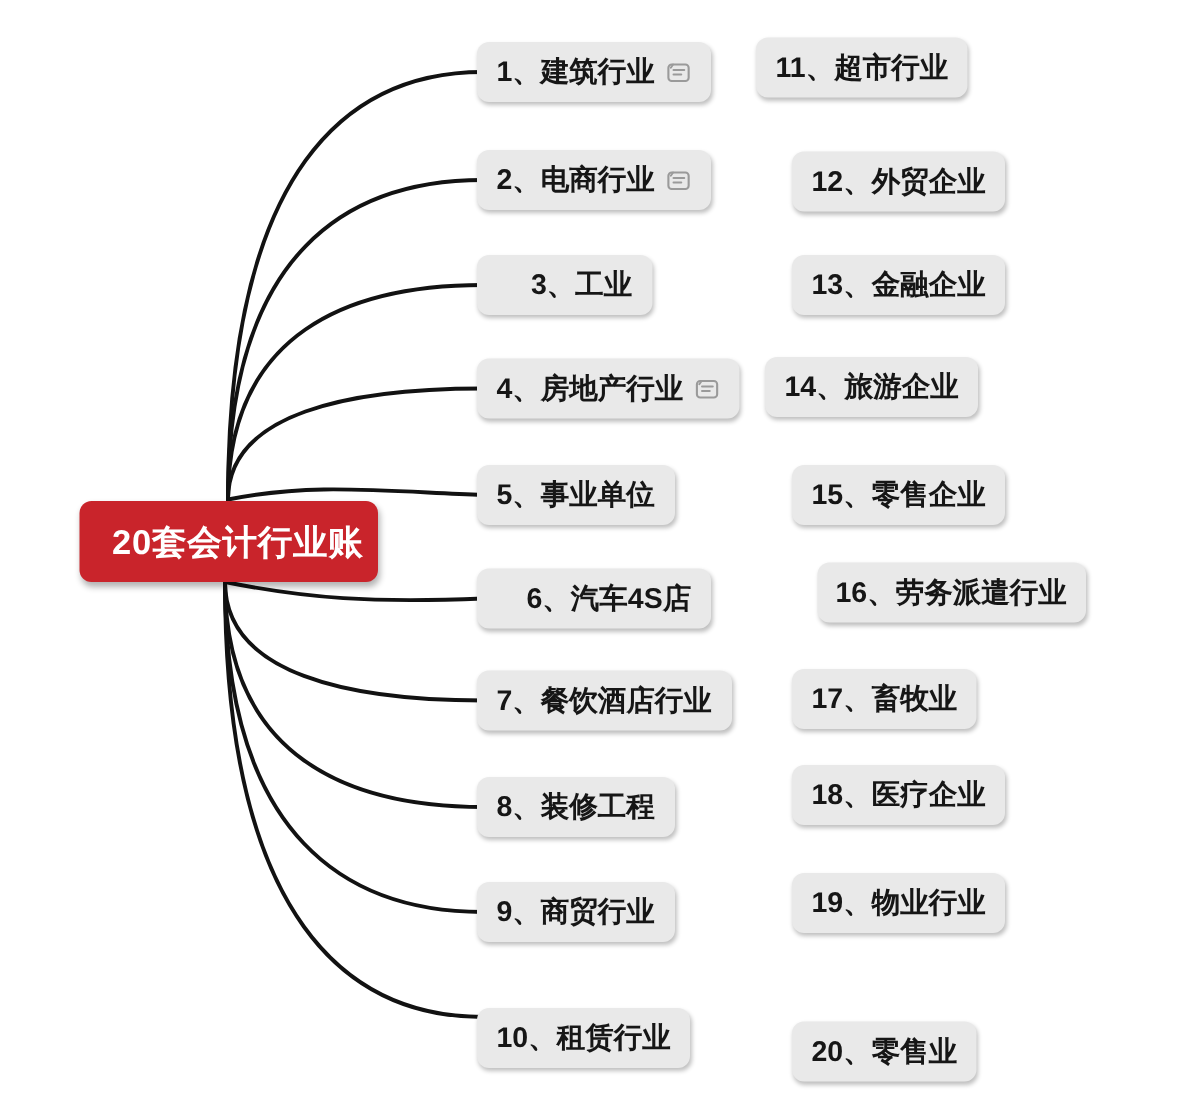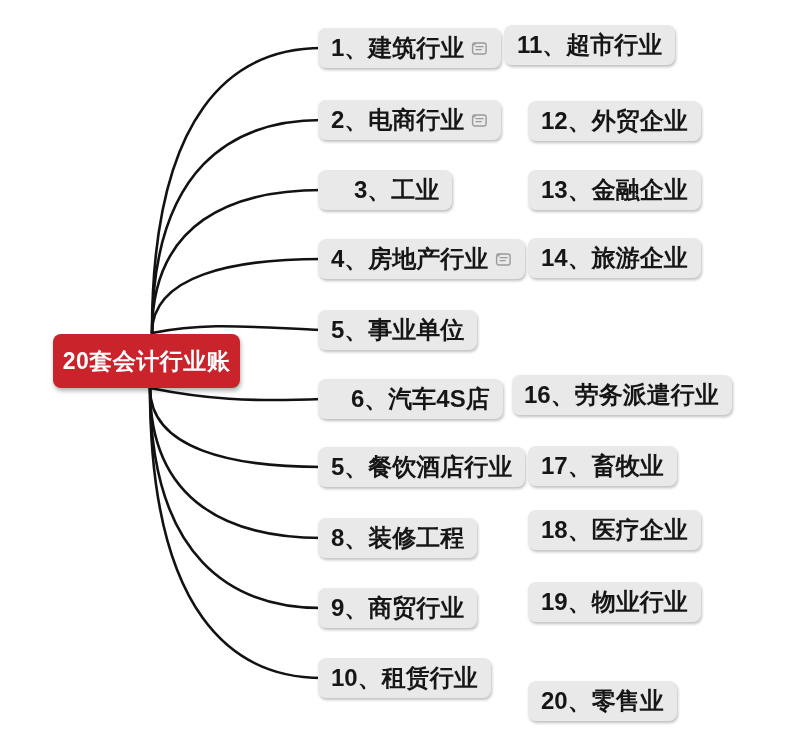--- a/index.html
+++ b/index.html
@@ -24,20 +24,21 @@
   }
   .root-node{
     position:absolute;
     left:53px;top:334px;width:187px;height:54px;
     background:var(--root-bg);
     border-radius:8px;
     box-shadow:1px 3px 4px rgba(0,0,0,0.3);
     display:flex;align-items:center;justify-content:center;
     z-index:3;
     cursor:default;
+    padding-left:12px;
   }
   .root-node span{
     color:var(--root-text);
     font-size:23px;
     font-weight:700;
     letter-spacing:0.5px;
     white-space:nowrap;
   }
   .topic{
     position:absolute;
@@ -46,21 +47,21 @@
     border-radius:8px;
     box-shadow:1px 2px 3px rgba(0,0,0,0.25);
     display:flex;align-items:center;
     padding:0 13px;
     z-index:2;
     white-space:nowrap;
     cursor:default;
   }
   .topic .topic-label{
     color:var(--topic-text);
-    font-size:24px;
+    font-size:19px;
     font-weight:700;
   }
   .topic .note-icon{
     margin-left:7px;
     flex:0 0 auto;
   }
 </style>
 </head>
 <body>
 
@@ -110,44 +111,47 @@
         <line x1="4.7" y1="2" x2="3.2" y2="4.2" stroke="#9a9a9a" stroke-width="1.3" stroke-linecap="round"></line>
       </svg>
     </div>
     <div class="topic" style="left: 318px; top: 310px;">
       <span class="topic-label">5、事业单位</span>
     </div>
     <div class="topic" style="left: 318px; top: 379px; padding-left: 33px;">
       <span class="topic-label">6、汽车4S店</span>
     </div>
     <div class="topic" style="left: 318px; top: 447px;">
-      <span class="topic-label">5、餐饮酒店行业</span>
+      <span class="topic-label">7、餐饮酒店行业</span>
     </div>
     <div class="topic" style="left: 318px; top: 518px;">
       <span class="topic-label">8、装修工程</span>
     </div>
     <div class="topic" style="left: 318px; top: 588px;">
       <span class="topic-label">9、商贸行业</span>
     </div>
-    <div class="topic" style="left: 318px; top: 658px;">
+    <div class="topic" style="left: 318px; top: 672px;">
       <span class="topic-label">10、租赁行业</span>
     </div>
     <div class="topic" style="left: 504px; top: 25px;">
       <span class="topic-label">11、超市行业</span>
     </div>
     <div class="topic" style="left: 528px; top: 101px;">
       <span class="topic-label">12、外贸企业</span>
     </div>
     <div class="topic" style="left: 528px; top: 170px;">
       <span class="topic-label">13、金融企业</span>
     </div>
-    <div class="topic" style="left: 528px; top: 238px; justify-content: flex-end;">
+    <div class="topic" style="left: 510px; top: 238px; justify-content: flex-end;">
       <span class="topic-label">14、旅游企业</span>
     </div>
-    <div class="topic" style="left: 512px; top: 375px; padding-left: 12px;">
+    <div class="topic" style="left: 528px; top: 310px;">
+      <span class="topic-label">15、零售企业</span>
+    </div>
+    <div class="topic" style="left: 545px; top: 375px; padding-left: 12px;">
       <span class="topic-label">16、劳务派遣行业</span>
     </div>
     <div class="topic" style="left: 528px; top: 446px;">
       <span class="topic-label">17、畜牧业</span>
     </div>
     <div class="topic" style="left: 528px; top: 510px;">
       <span class="topic-label">18、医疗企业</span>
     </div>
     <div class="topic" style="left: 528px; top: 582px;">
       <span class="topic-label">19、物业行业</span>

